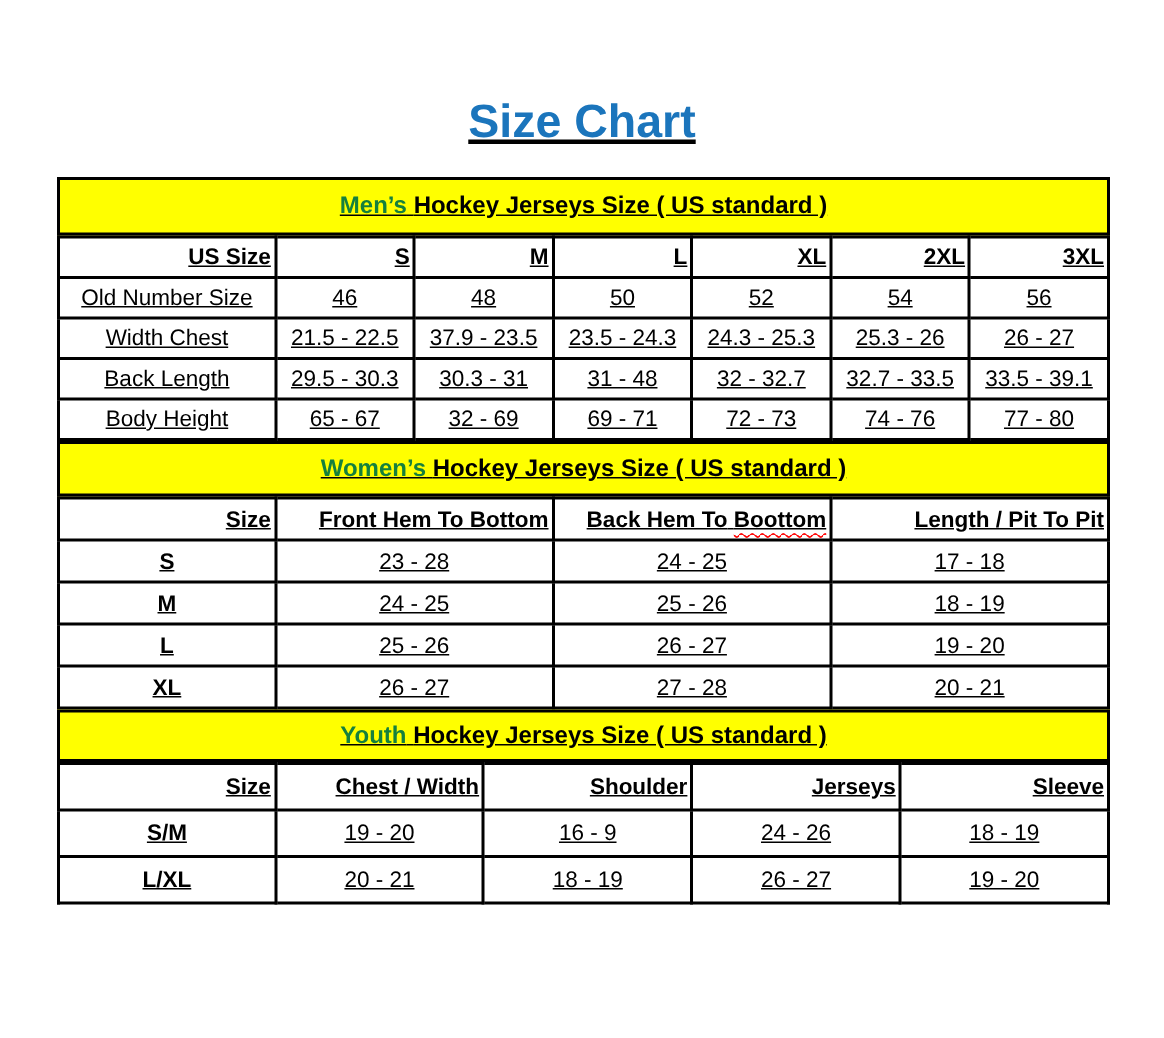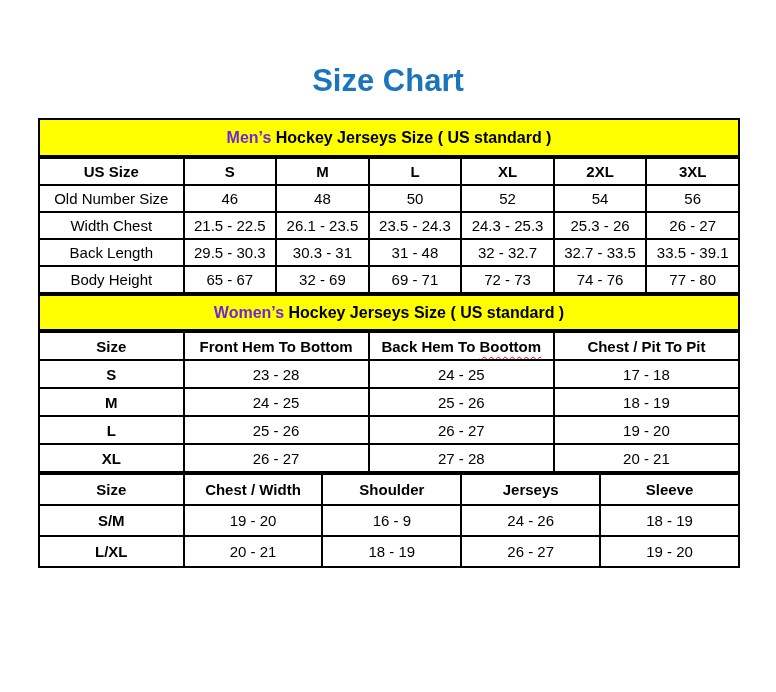--- a/index.html
+++ b/index.html
@@ -8,20 +8,21 @@
     background: #ffffff;
     font-family: "Liberation Sans", sans-serif;
     color: #000000;
   }
   .page {
     position: relative;
     width: 776px;
     height: 692px;
     background: #ffffff;
     overflow: hidden;
+    text-decoration: underline;
   }
   .title {
     margin: 62px 0 0 0;
     text-align: center;
     font-size: 31px;
     line-height: 38px;
     font-weight: bold;
     color: #1B75BC;
   }
   .chart {
@@ -32,37 +33,37 @@
     border: 2px solid #000000;
     background: #FFFF00;
     text-align: center;
     font-weight: bold;
     font-size: 16px;
     line-height: 19px;
   }
   .banner.mens   { padding: 8px 0; }
   .banner.womens { padding: 7px 0; }
   .banner.youth  { padding: 6px 0; }
-  .banner .hl { color: #6d28d9; }
+  .banner .hl { color: #15803d; }
   table.tbl {
     width: 100%;
     border-collapse: collapse;
     table-layout: fixed;
   }
   .tbl th, .tbl td {
     border: 2px solid #000000;
     text-align: center;
     vertical-align: middle;
     font-size: 15px;
     padding: 0 2px;
     font-weight: normal;
     overflow: hidden;
     white-space: nowrap;
   }
-  .tbl th { font-weight: bold; }
+  .tbl th { font-weight: bold; text-align: right; }
   .tbl td.b { font-weight: bold; }
   table.mens-tbl  th, table.mens-tbl  td { height: 25px; }
   table.womens-tbl th, table.womens-tbl td { height: 26px; }
   table.youth-tbl th, table.youth-tbl td { height: 29px; }
   .squiggle {
     text-decoration-line: underline;
     text-decoration-style: wavy;
     text-decoration-color: #FF0000;
     text-decoration-thickness: 1px;
     text-underline-offset: 4px;
@@ -107,21 +108,21 @@
           <td>46</td>
           <td>48</td>
           <td>50</td>
           <td>52</td>
           <td>54</td>
           <td>56</td>
         </tr>
         <tr>
           <td>Width Chest</td>
           <td>21.5 - 22.5</td>
-          <td>26.1 - 23.5</td>
+          <td>37.9 - 23.5</td>
           <td>23.5 - 24.3</td>
           <td>24.3 - 25.3</td>
           <td>25.3 - 26</td>
           <td>26 - 27</td>
         </tr>
         <tr>
           <td>Back Length</td>
           <td>29.5 - 30.3</td>
           <td>30.3 - 31</td>
           <td>31 - 48</td>
@@ -151,21 +152,21 @@
         <col style="width:20.65%">
           <col style="width:26.45%">
           <col style="width:26.45%">
           <col style="width:26.45%">
       </colgroup>
       <tbody>
         <tr>
           <th>Size</th>
           <th>Front Hem To Bottom</th>
           <th><span>Back Hem To</span> <span class="squiggle">Boottom</span></th>
-          <th>Chest / Pit To Pit</th>
+          <th>Length / Pit To Pit</th>
         </tr>
         <tr>
           <td class="b">S</td>
           <td>23 - 28</td>
           <td>24 - 25</td>
           <td>17 - 18</td>
         </tr>
         <tr>
           <td class="b">M</td>
           <td>24 - 25</td>
@@ -180,20 +181,24 @@
         </tr>
         <tr>
           <td class="b">XL</td>
           <td>26 - 27</td>
           <td>27 - 28</td>
           <td>20 - 21</td>
         </tr>
       </tbody>
     </table>
 
+    <div class="banner youth">
+      <span class="hl">Youth</span>
+      <span>Hockey Jerseys Size ( US standard )</span>
+    </div>
 
     <table class="tbl youth-tbl">
       <colgroup>
         <col style="width:20.65%">
           <col style="width:19.8375%">
           <col style="width:19.8375%">
         <col style="width:19.8375%">
           <col style="width:19.8375%">
       </colgroup>
       <tbody>

